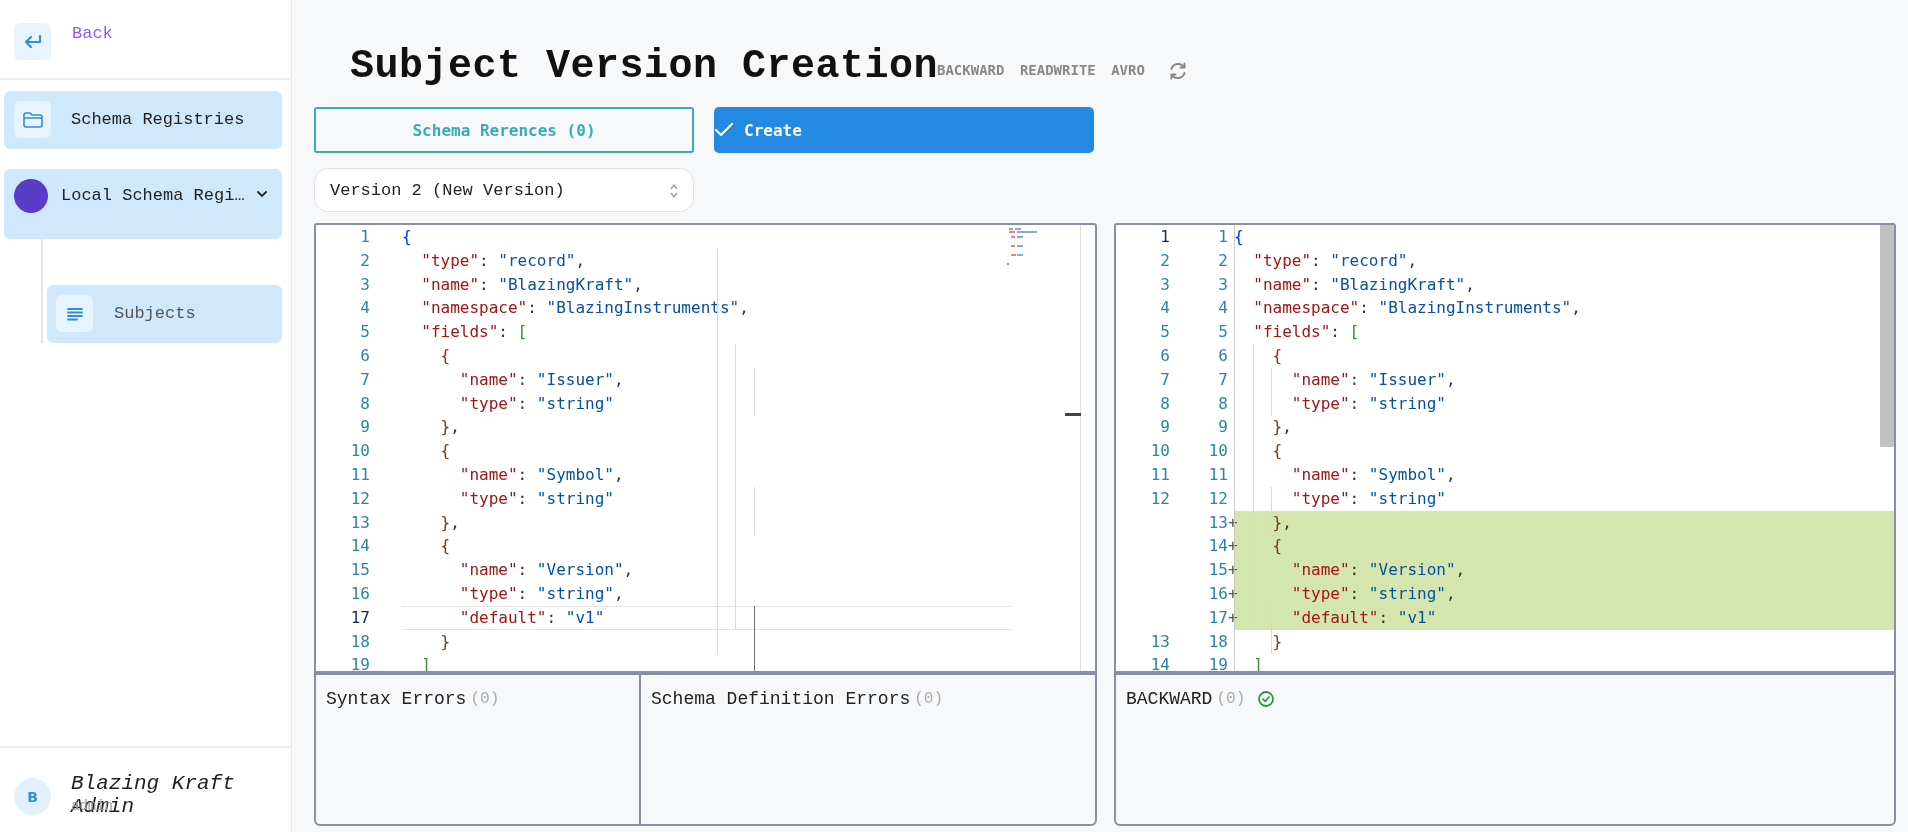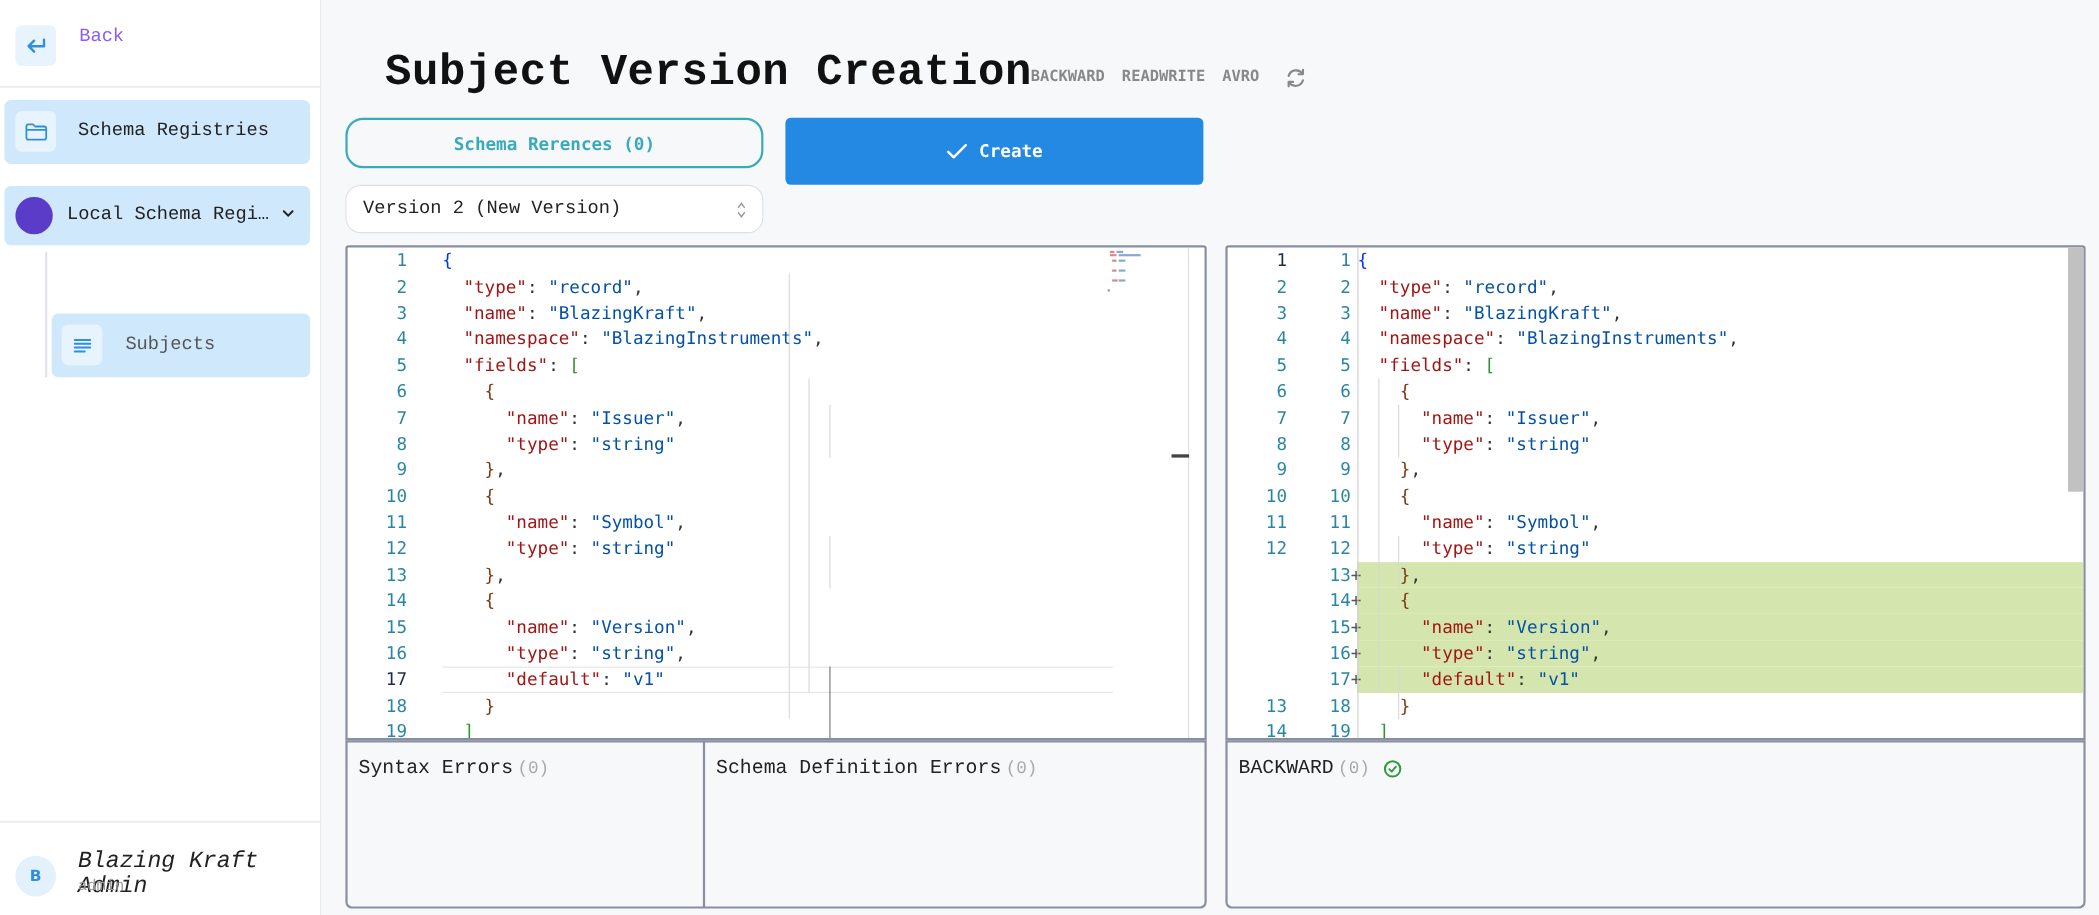--- a/index.html
+++ b/index.html
@@ -9,21 +9,21 @@
   
   .sidebar { position: absolute; left: 0; top: 0; width: 292px; height: 832px; background: #ffffff; border-right: 1px solid #e6e8eb; }
   .back-row { position: absolute; left: 0; top: 0; width: 292px; height: 80px; border-bottom: 2px solid #eceef1; }
   .icon-box { position: absolute; width: 37px; height: 37px; border-radius: 6px; background: #e7f3fd; display: flex; align-items: center; justify-content: center; }
   .back-row .icon-box { left: 14px; top: 23px; }
   .back-label { position: absolute; left: 72px; top: 24px; font-size: 17px; color: #8b5cf6; font-family: "Liberation Mono", monospace; }
   .nav-item { position: absolute; left: 4px; width: 278px; border-radius: 6px; background: #d0e8fb; }
   .nav-registries { top: 91px; height: 58px; }
   .nav-registries .icon-box { left: 10px; top: 10px; }
   .nav-registries .lbl { position: absolute; left: 67px; top: 19px; font-size: 17px; color: #222; font-family: "Liberation Mono", monospace; }
-  .nav-local { top: 169px; height: 54px; }
+  .nav-local { top: 169px; height: 70px; }
   .nav-local .dot { position: absolute; left: 10px; top: 10px; width: 34px; height: 34px; border-radius: 50%; background: #5a3cc9; }
   .nav-local .lbl { position: absolute; left: 57px; top: 17px; font-size: 17px; color: #222; font-family: "Liberation Mono", monospace; }
   .nav-local .chev { position: absolute; right: 12px; top: 17px; width: 16px; height: 16px; }
   .sub-tree { position: absolute; left: 41px; top: 229px; width: 2px; height: 114px; background: #e1e4e8; }
   .sub-item { position: absolute; left: 47px; width: 235px; height: 58px; border-radius: 6px; }
   .sub-dashboard { top: 228px; }
   .sub-subjects { top: 285px; background: #d0e8fb; }
   .sub-item .icon-box { left: 9px; top: 10px; }
   .sub-item .lbl { position: absolute; left: 67px; top: 19px; font-size: 17px; color: #555; font-family: "Liberation Mono", monospace; }
   .user-area { position: absolute; left: 0; top: 746px; width: 292px; height: 86px; border-top: 2px solid #eceef1; }
@@ -35,22 +35,22 @@
   .breadcrumb { position: absolute; left: 314px; top: 12px; font-size: 19px; font-family: "Liberation Mono", monospace; white-space: nowrap; }
   .crumb-link { color: #3a8cd7; }
   .crumb-sep { color: #666; font-size: 16px; margin: 0 6px; }
   .crumb-current { color: #888; }
   .page-title { position: absolute; left: 314px; top: 44px; font-size: 40px; font-weight: bold; color: #111; font-family: "Liberation Mono", monospace; letter-spacing: 0.5px; margin-left: 36px; }
   .badges { position: absolute; left: 937px; top: 62px; font-size: 14px; font-weight: bold; color: #888; font-family: "DejaVu Sans Mono", monospace; }
   .badges span { margin-right: 7px; }
   .refresh { position: absolute; left: 1167px; top: 60px; width: 22px; height: 22px; cursor: pointer; }
 
   
-  .btn-refs { position: absolute; left: 314px; top: 107px; width: 380px; height: 46px; border: 2px solid #3aaabb; border-radius: 16px; background: #f7f8fa; color: #3aaabb; font-size: 16px; font-weight: bold; display: flex; align-items: center; justify-content: center; font-family: "DejaVu Sans Mono", monospace; cursor: pointer; }
-  .btn-create { position: absolute; left: 714px; top: 107px; width: 380px; height: 61px; border-radius: 5px; background: #2389e3; color: #fff; font-size: 16px; font-weight: bold; display: flex; align-items: center; justify-content: center; gap: 10px; font-family: "DejaVu Sans Mono", monospace; cursor: pointer; }
+  .btn-refs { position: absolute; left: 314px; top: 107px; width: 380px; height: 46px; border: 2px solid #3aaabb; border-radius: 3px; background: #f7f8fa; color: #3aaabb; font-size: 16px; font-weight: bold; display: flex; align-items: center; justify-content: center; font-family: "DejaVu Sans Mono", monospace; cursor: pointer; }
+  .btn-create { position: absolute; left: 714px; top: 107px; width: 380px; height: 46px; border-radius: 5px; background: #2389e3; color: #fff; font-size: 16px; font-weight: bold; display: flex; align-items: center; justify-content: flex-start; gap: 10px; font-family: "DejaVu Sans Mono", monospace; cursor: pointer; }
 
   
   .select { position: absolute; height: 44px; border: 1px solid #dde0e4; border-radius: 14px; background: #fff; font-size: 17px; color: #222; font-family: "Liberation Mono", monospace; padding-left: 15px; display: flex; align-items: center; cursor: pointer; }
   .select-left { left: 314px; top: 168px; width: 380px; }
   .select-right { left: 1514px; top: 168px; width: 380px; }
   .select .arrows { position: absolute; right: 14px; top: 13px; width: 10px; height: 18px; }
 
   
   .editor { position: absolute; top: 223px; height: 450px; background: #fff; border: 2px solid #888fa0; border-radius: 3px 3px 0 0; overflow: hidden; }
   .editor-left { left: 314px; width: 783px; }

